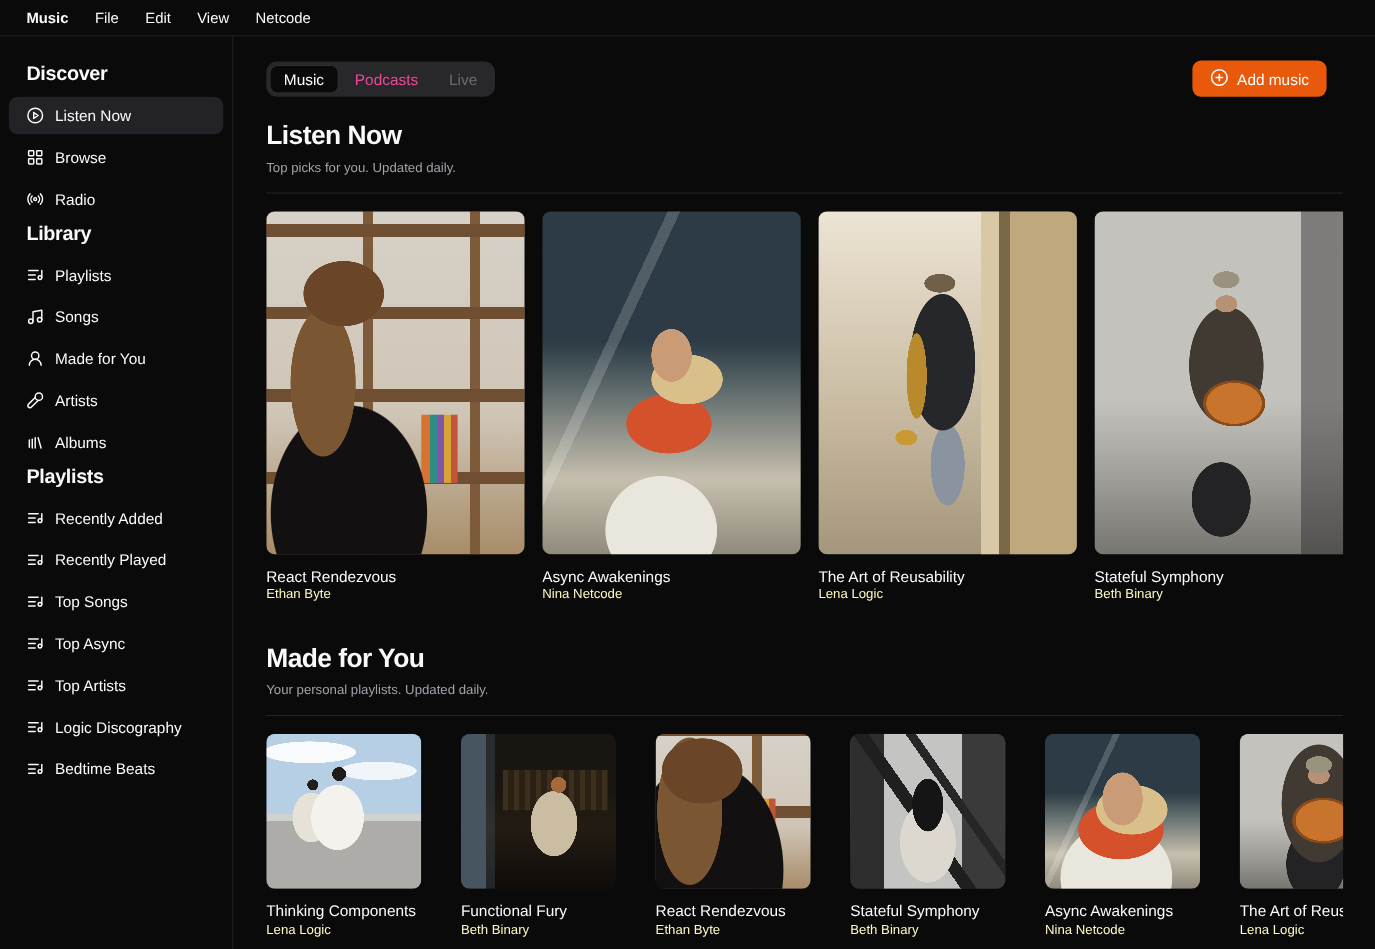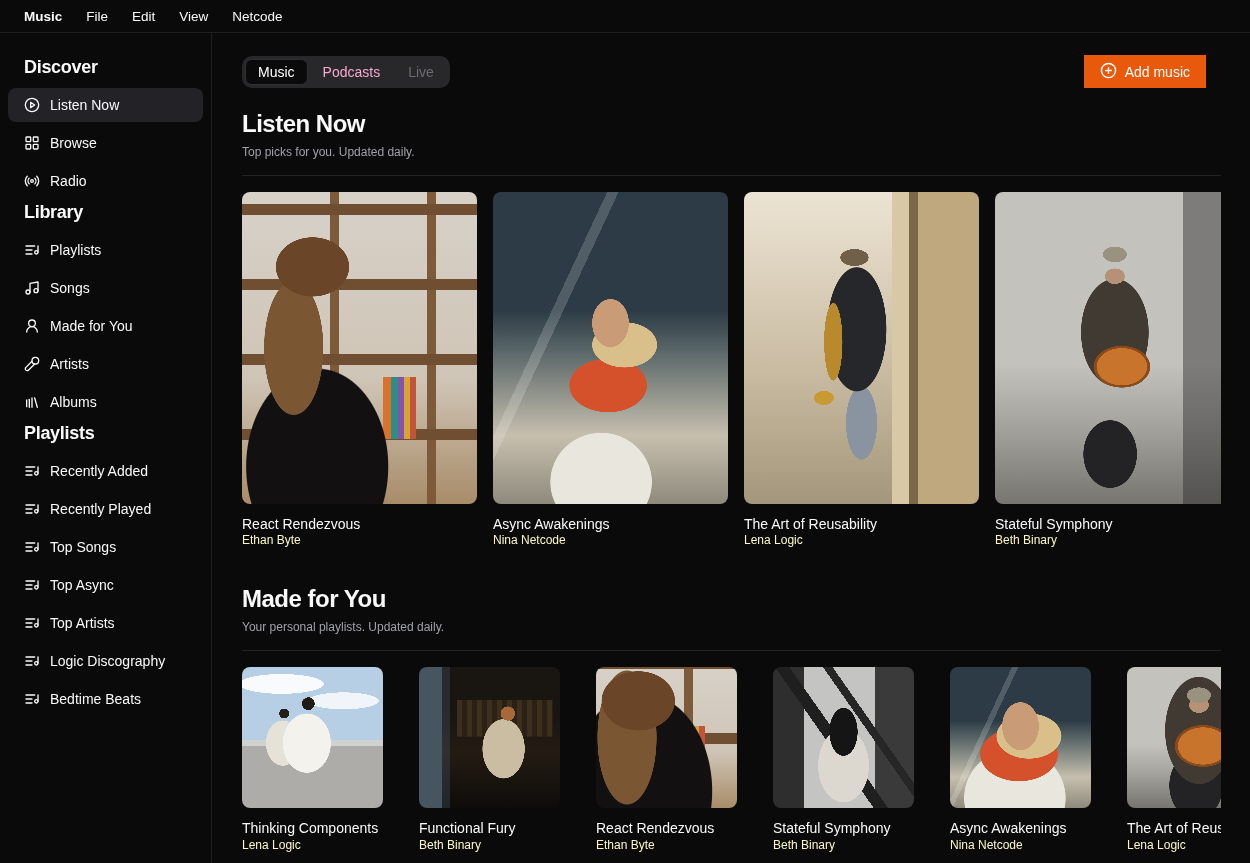--- a/index.html
+++ b/index.html
@@ -21,25 +21,25 @@
   .side-title { font-size:18px; font-weight:700; letter-spacing:-0.3px; padding:0 16px; margin:0 0 10px; }
   .side-item { display:flex; align-items:center; gap:10px; width:100%; height:34px; padding:0 16px;
     border:none; background:transparent; color:#fafafa; font:inherit; font-size:14px; font-weight:500;
     border-radius:8px; margin-bottom:4px; text-align:left; cursor:default; }
   .side-item.active { background:#232327; }
   .side-item svg { width:16px; height:16px; flex:none; }
   
   .main { flex:1; min-width:0; padding:22px 29px 0 30px; overflow:hidden; }
   .toolbar { display:flex; justify-content:space-between; align-items:center; }
   .tabs { background:#28282b; border-radius:10px; padding:3px; display:flex; gap:2px; }
-  .tab { border:1px solid transparent; background:transparent; color:#f9a8d4; font:inherit; font-size:14px;
+  .tab { border:1px solid transparent; background:transparent; color:#ec4899; font:inherit; font-size:14px;
     font-weight:500; padding:4px 12px; border-radius:7px; cursor:default; }
   .tab.active { background:#0a0a0b; border-color:#303034; color:#ffffff; }
   .tab.disabled { color:#6b6b71; }
-  .add-btn { display:flex; align-items:center; gap:8px; color:#fff; border:none; border-radius:0;
+  .add-btn { display:flex; align-items:center; gap:8px; color:#fff; border:none; border-radius:8px;
     height:33px; padding:0 16px; font:inherit; font-size:14px; font-weight:500; margin-right:15px; cursor:default; }
   .add-btn svg { width:17px; height:17px; }
   
   .section { margin-top:38px; }
   .section:first-of-type { margin-top:22px; }
   .section-title { font-size:24px; font-weight:700; letter-spacing:-0.5px; margin:0; line-height:1.2; }
   .section-sub { font-size:12px; color:#a1a1aa; margin-top:6px; }
   .separator { height:1px; background:#232326; margin:16px 0; }
   .cards { display:flex; gap:16px; overflow:hidden; }
   .card { flex:none; }

